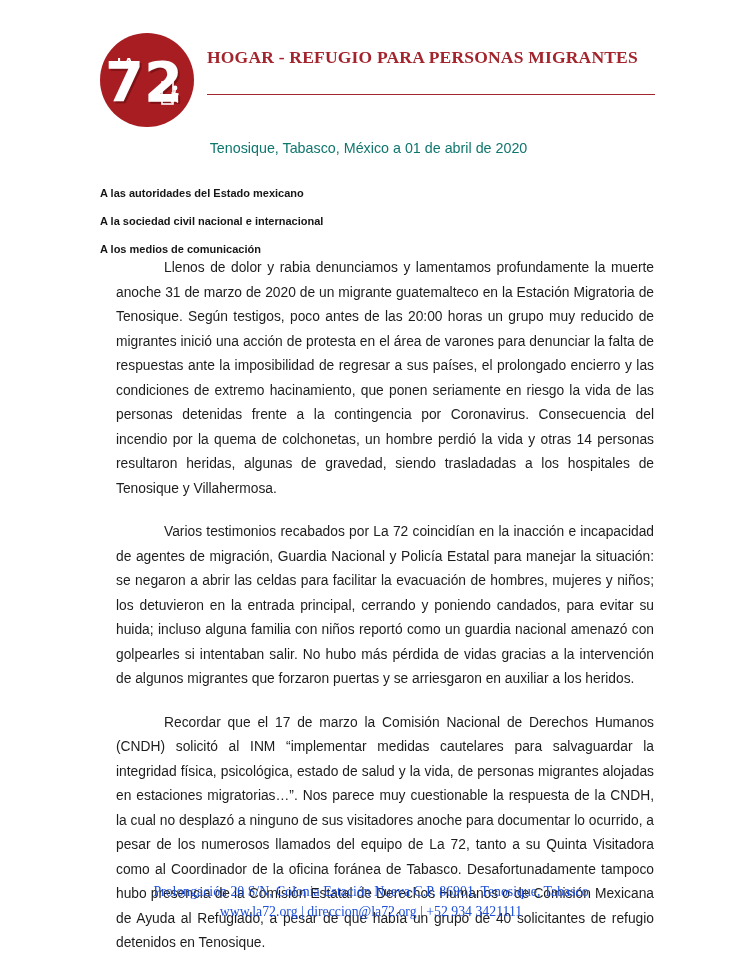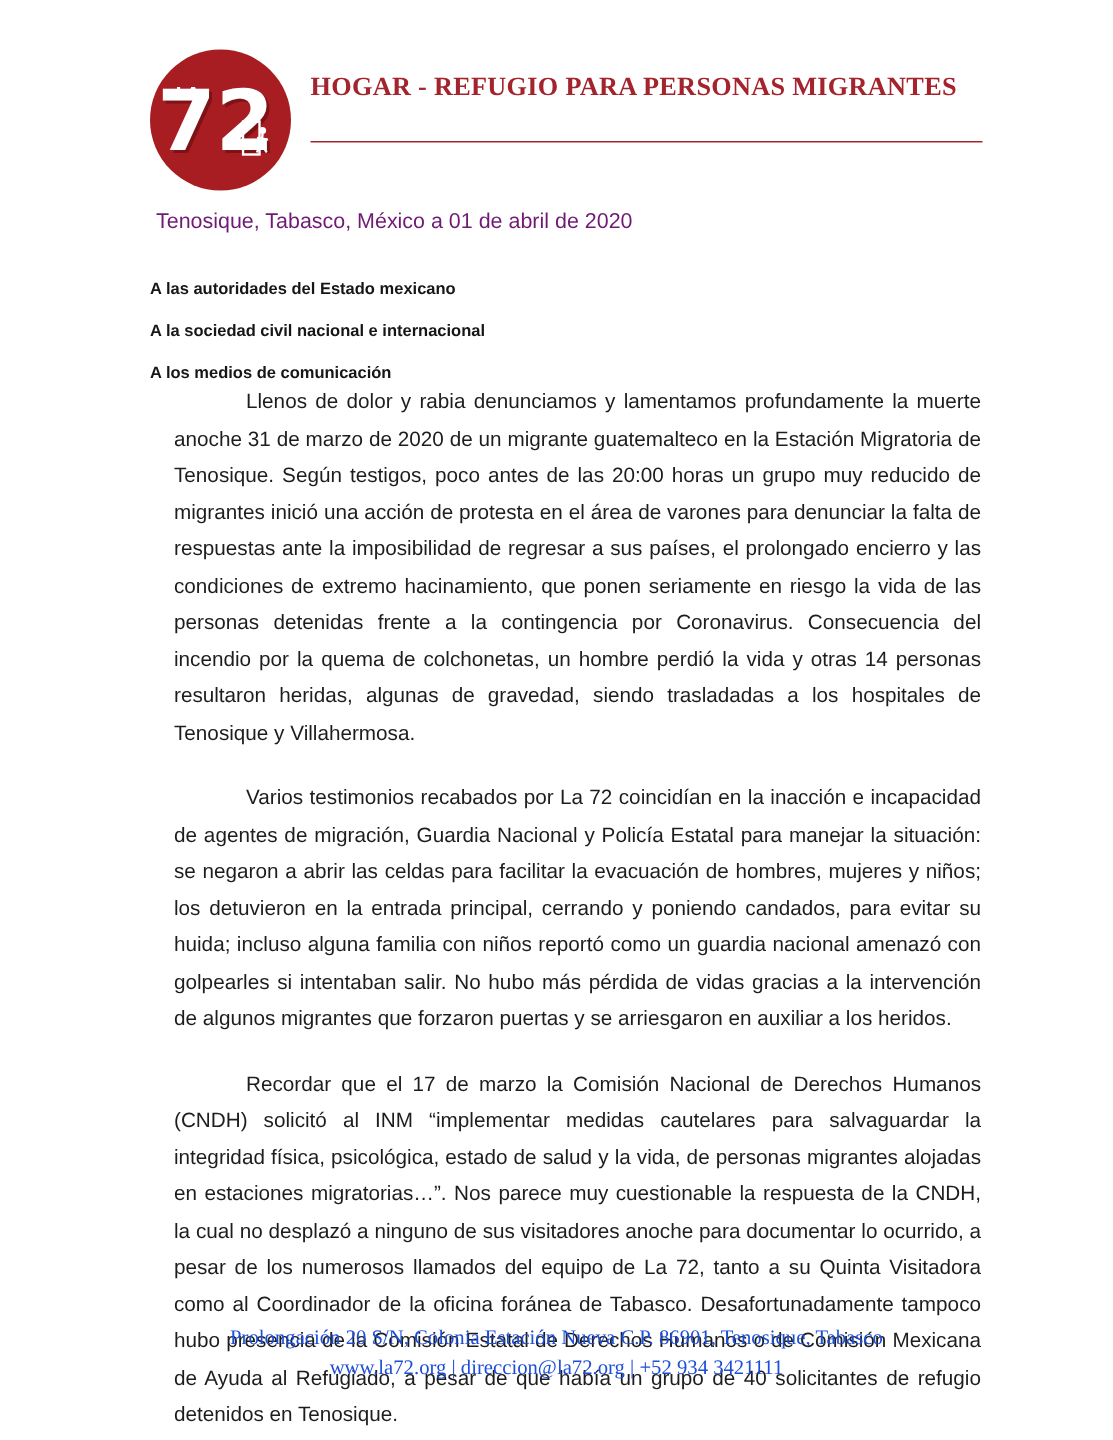--- a/index.html
+++ b/index.html
@@ -49,23 +49,23 @@
     letter-spacing: 0.2px;
     white-space: nowrap;
   }
   .title-rule {
     margin-top: 26px;
     border-top: 1.6px solid #a3242c;
     width: 448px;
   }
   
   .dateline {
-    position: absolute; left: 104px; top: 140px; width: 553px;
-    text-align: left;
-    font-size: 14.3px; color: #701a75;
+    position: absolute; left: 92px; top: 140px; width: 553px;
+    text-align: center;
+    font-size: 14.3px; color: #0f766e;
   }
   .addressees {
     position: absolute; left: 100px; top: 179px; width: 553px;
     font-weight: bold; color: #161616;
     font-size: 11px; line-height: 28px;
   }
   .letter-body {
     position: absolute; left: 100px; top: 256px; width: 554px;
     color: #1d1d1d;
     font-size: 13.8px;

